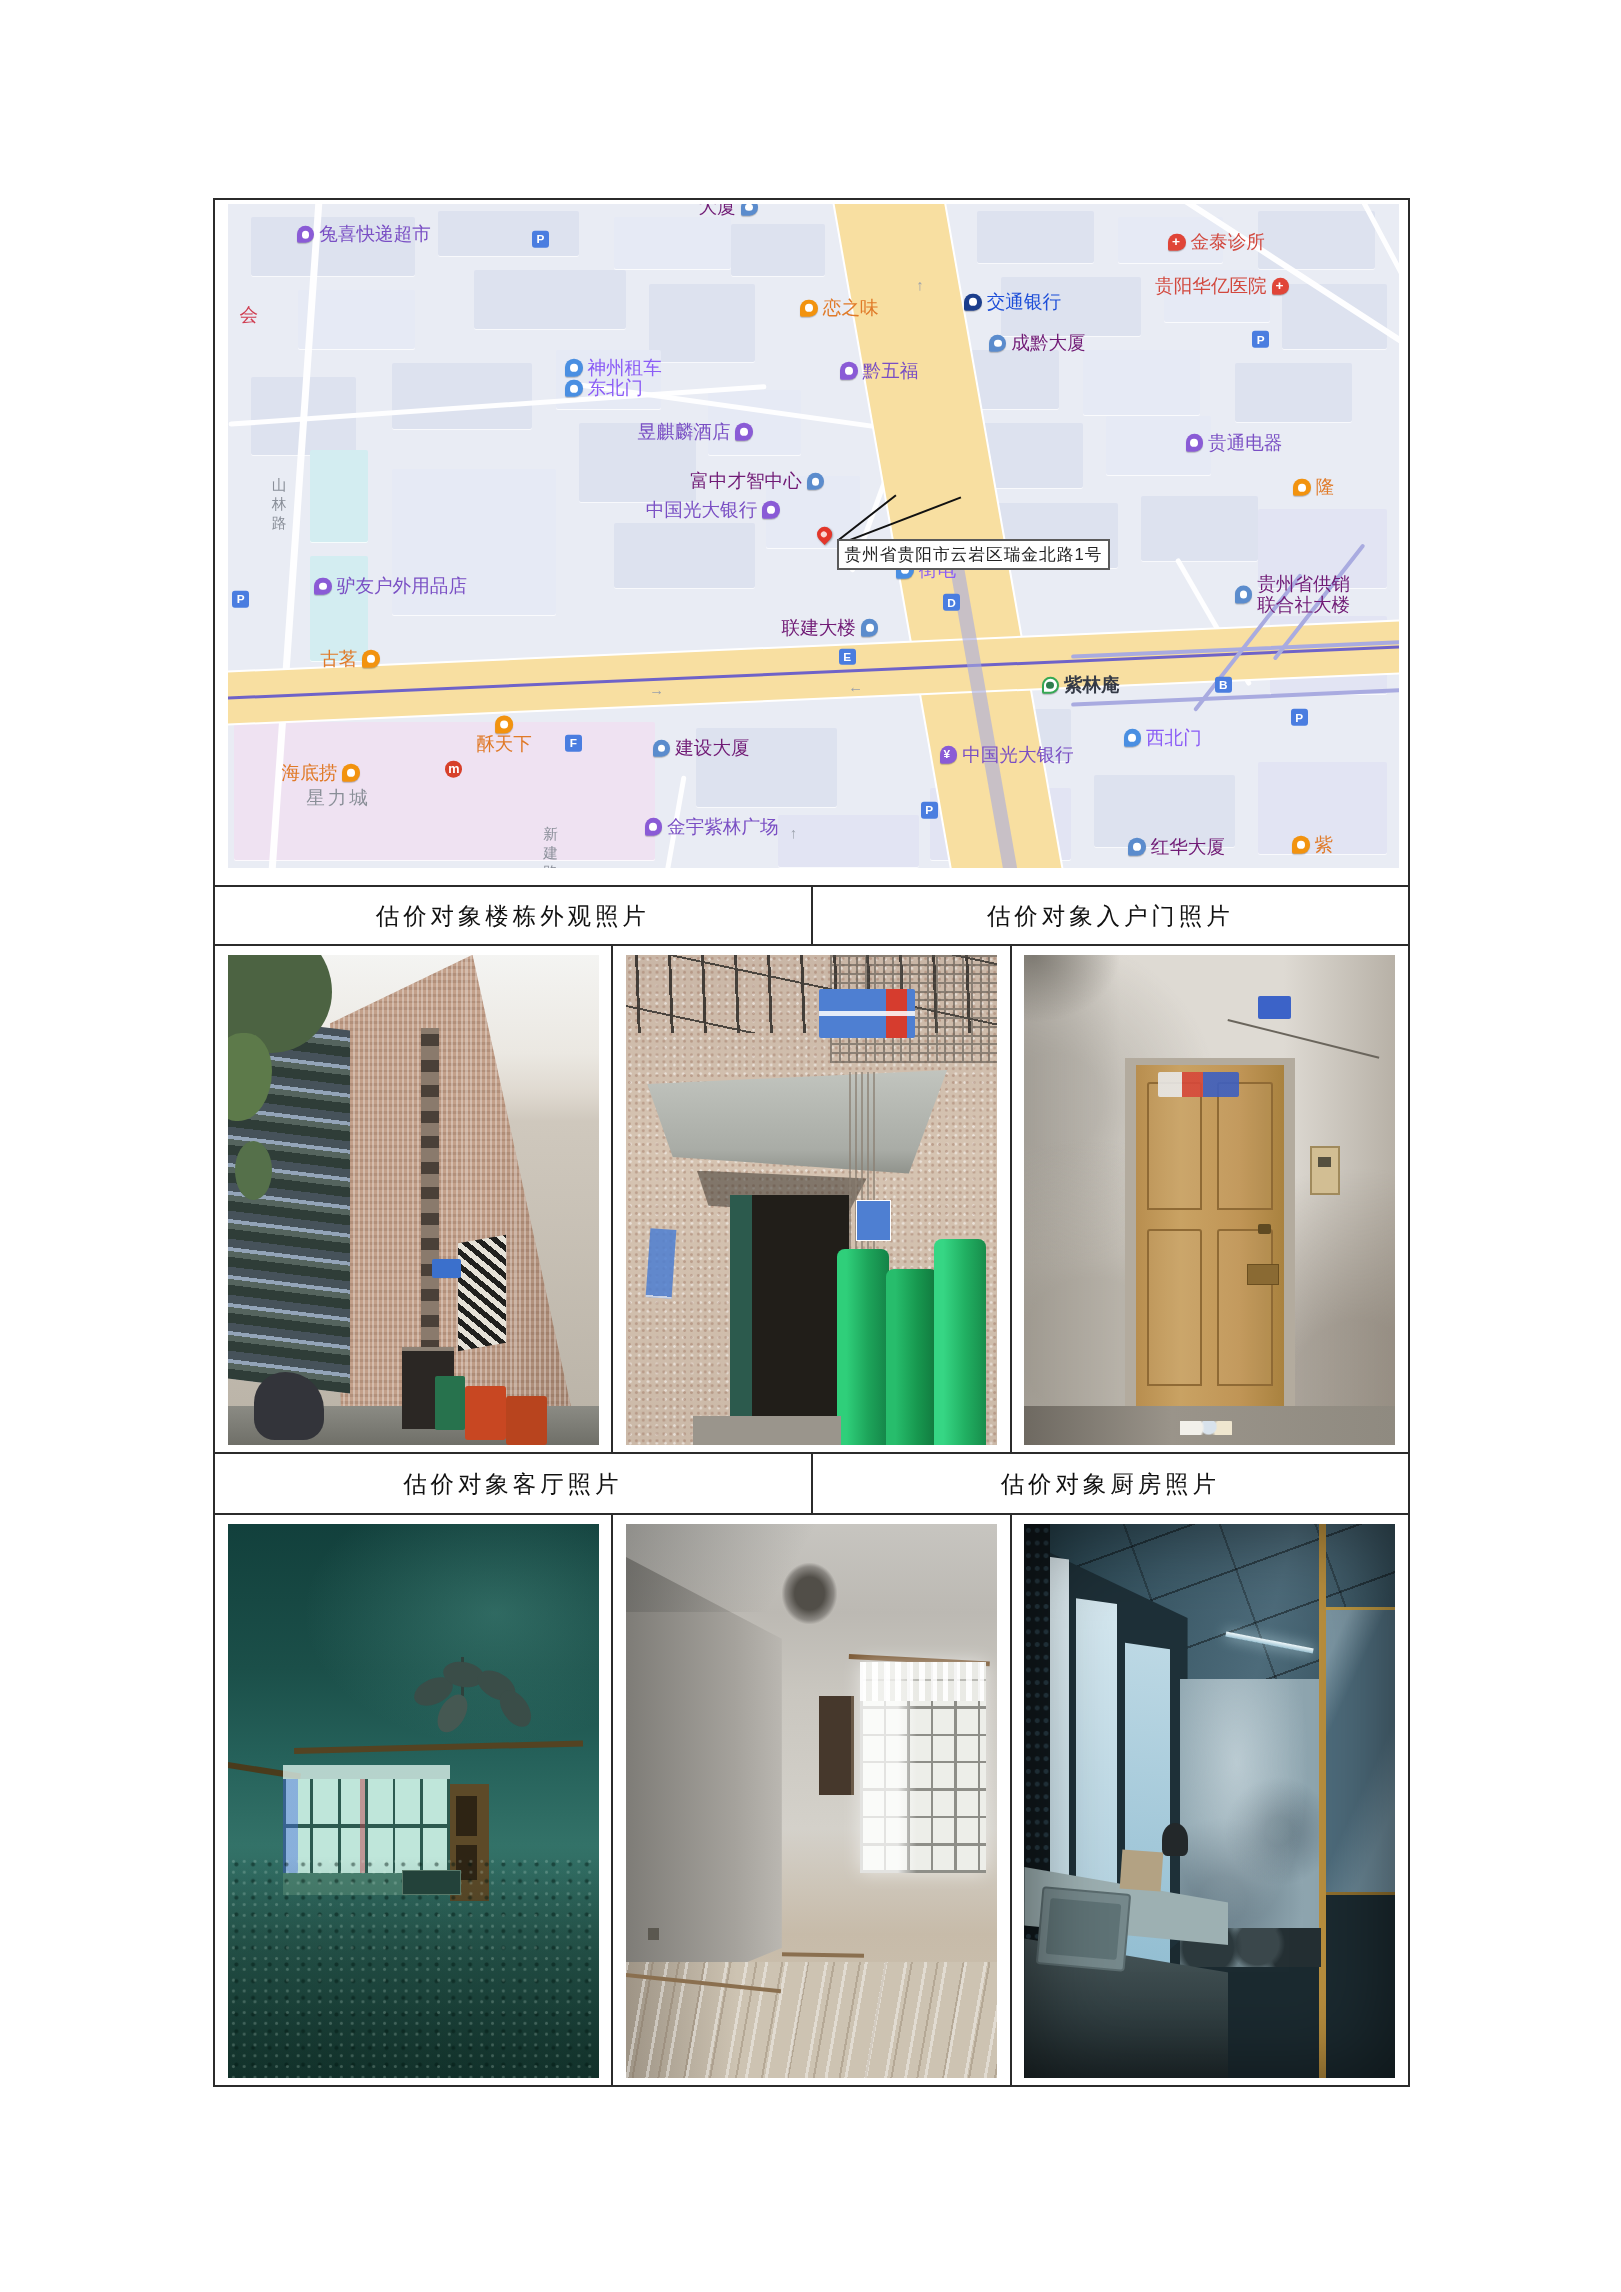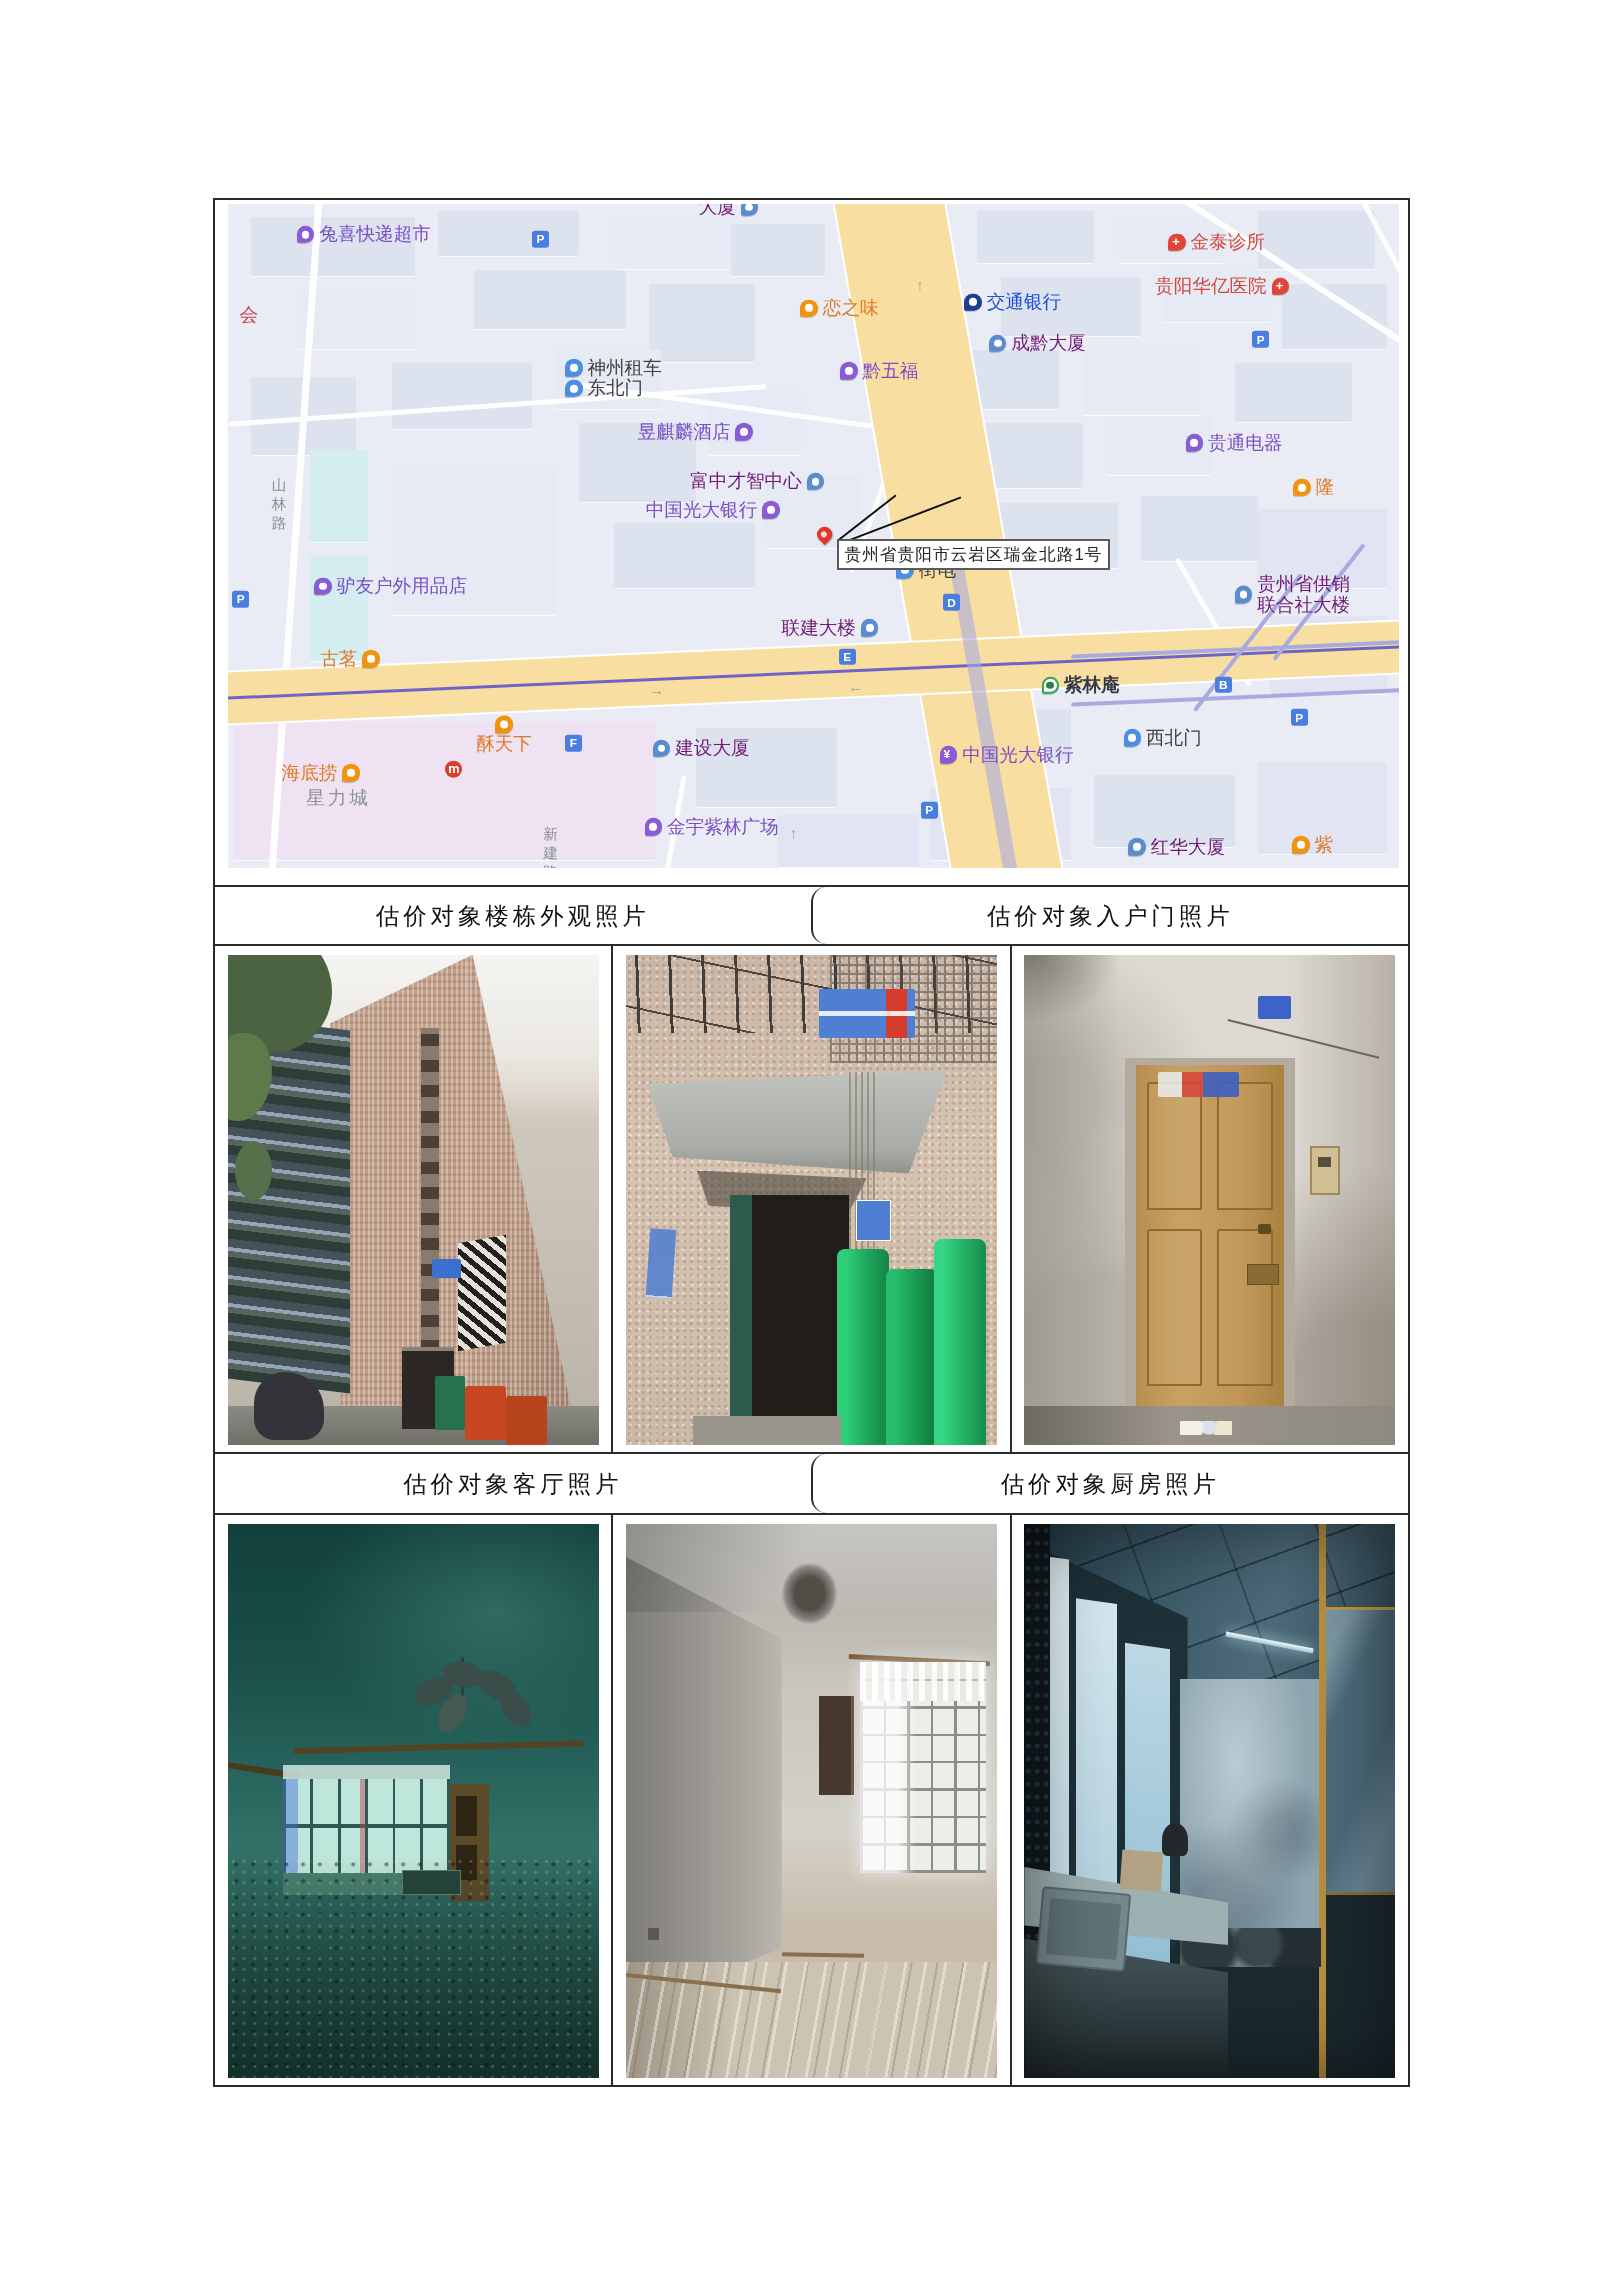--- a/index.html
+++ b/index.html
@@ -9,21 +9,21 @@
              border:2px solid #2b2b2b;box-sizing:border-box;display:flex;flex-direction:column;}
   .row{position:relative;box-sizing:border-box;}
   .r-title{height:57px;border-bottom:2px solid #2b2b2b;display:flex;align-items:center;justify-content:center;}
   .r-map{height:687px;border-bottom:2.9px solid #2b2b2b;}
   .r-cap1{height:59px;border-bottom:2px solid #2b2b2b;}
   .r-ph1{height:508px;border-bottom:2.9px solid #2b2b2b;}
   .r-cap2{height:61px;border-bottom:2px solid #2b2b2b;}
   .r-ph2{flex:1;}
   .title{font-size:26.5px;letter-spacing:5.9px;color:#000;}
   .caps{display:flex;height:100%;}
-  .caps .cell{flex:1;display:flex;align-items:center;justify-content:center;font-size:23.5px;letter-spacing:3.9px;box-sizing:border-box;border-radius:15px;}
+  .caps .cell{flex:1;display:flex;align-items:center;justify-content:center;font-size:23.5px;letter-spacing:3.9px;box-sizing:border-box;}
   .caps .cell + .cell{border-left:2px solid #2b2b2b;}
   .phr{display:flex;height:100%;}
   .phr .cell{flex:1;position:relative;box-sizing:border-box;}
   .phr .cell + .cell{border-left:2px solid #2b2b2b;}
   .photo{position:absolute;left:12.7px;right:12.7px;top:8.8px;bottom:6.9px;overflow:hidden;background:#888;}
   .ab{position:absolute;}
 
   
   .map{position:absolute;left:12.7px;top:3.9px;width:1171px;height:664px;overflow:hidden;
        background:#e9ecf4;font-family:"Liberation Sans",sans-serif;}
@@ -32,21 +32,21 @@
   .road-y{position:absolute;background:#f8dfa1;box-shadow:0 0 0 2px #fff;}
   .road-w{position:absolute;background:#ffffff;opacity:.95;border-radius:2.9px;}
   .road-p{position:absolute;background:#a9abe0;border-radius:2px;}
   .metro{position:absolute;background:#6f63c8;}
   .poi{position:absolute;display:flex;align-items:center;gap:4.9px;transform:translateY(-50%);
        font-size:18.6px;white-space:nowrap;line-height:1.1;}
   .poi .pic{width:17.6px;height:17.6px;border-radius:50% 50% 50% 2px;flex:0 0 auto;position:relative;box-shadow:0 1px 1px rgba(0,0,0,.25);}
   .poi .pic::after{content:"";position:absolute;left:4.9px;top:4.9px;width:7.8px;height:7.8px;border-radius:50%;background:#fff;}
   .poi.pu .pic{background:#8a5bd6;} .poi.pu .pl{color:#7a4fc4;}
   .poi.or .pic{background:#f2930f;} .poi.or .pl{color:#e07a28;}
-  .poi.bl .pic{background:#4a8fe2;} .poi.bl .pl{color:#404040;}
+  .poi.bl .pic{background:#4a8fe2;} .poi.bl .pl{color:#8b5cf6;}
   .poi.nv .pic{background:#1c3e8c;} .poi.nv .pl{color:#1d4ed8;}
   .poi.rd .pic{background:#e04538;} .poi.rd .pl{color:#d2483e;}
   .poi.bg .pic{background:#5b8ccd;} .poi.bg .pl{color:#701a75;}
   .poi.gr .pic{background:#fff;border:2.9px solid #35a854;box-sizing:border-box;} .poi.gr .pic::after{background:#2f7d4e;left:2.9px;top:2.9px;}
   .poi.gr .pl{color:#343a46;font-weight:bold;}
   .poi.rd .pic::after{content:"+";background:none;color:#fff;font-weight:bold;font-size:13.7px;left:3.9px;top:0px;width:auto;height:auto;}
   .poi.yen .pic::after{content:"¥";background:none;color:#fff;font-weight:bold;font-size:11.8px;left:3.9px;top:2px;width:auto;height:auto;}
   .poi.gy .pl{color:#8a8f98;letter-spacing:2.9px;} .poi.pkt .pl{color:#cf3b4f;}
   .poi.ir{flex-direction:row-reverse;}
   .poi.iv{flex-direction:column;gap:1px;transform:translate(-50%,-50%);}

